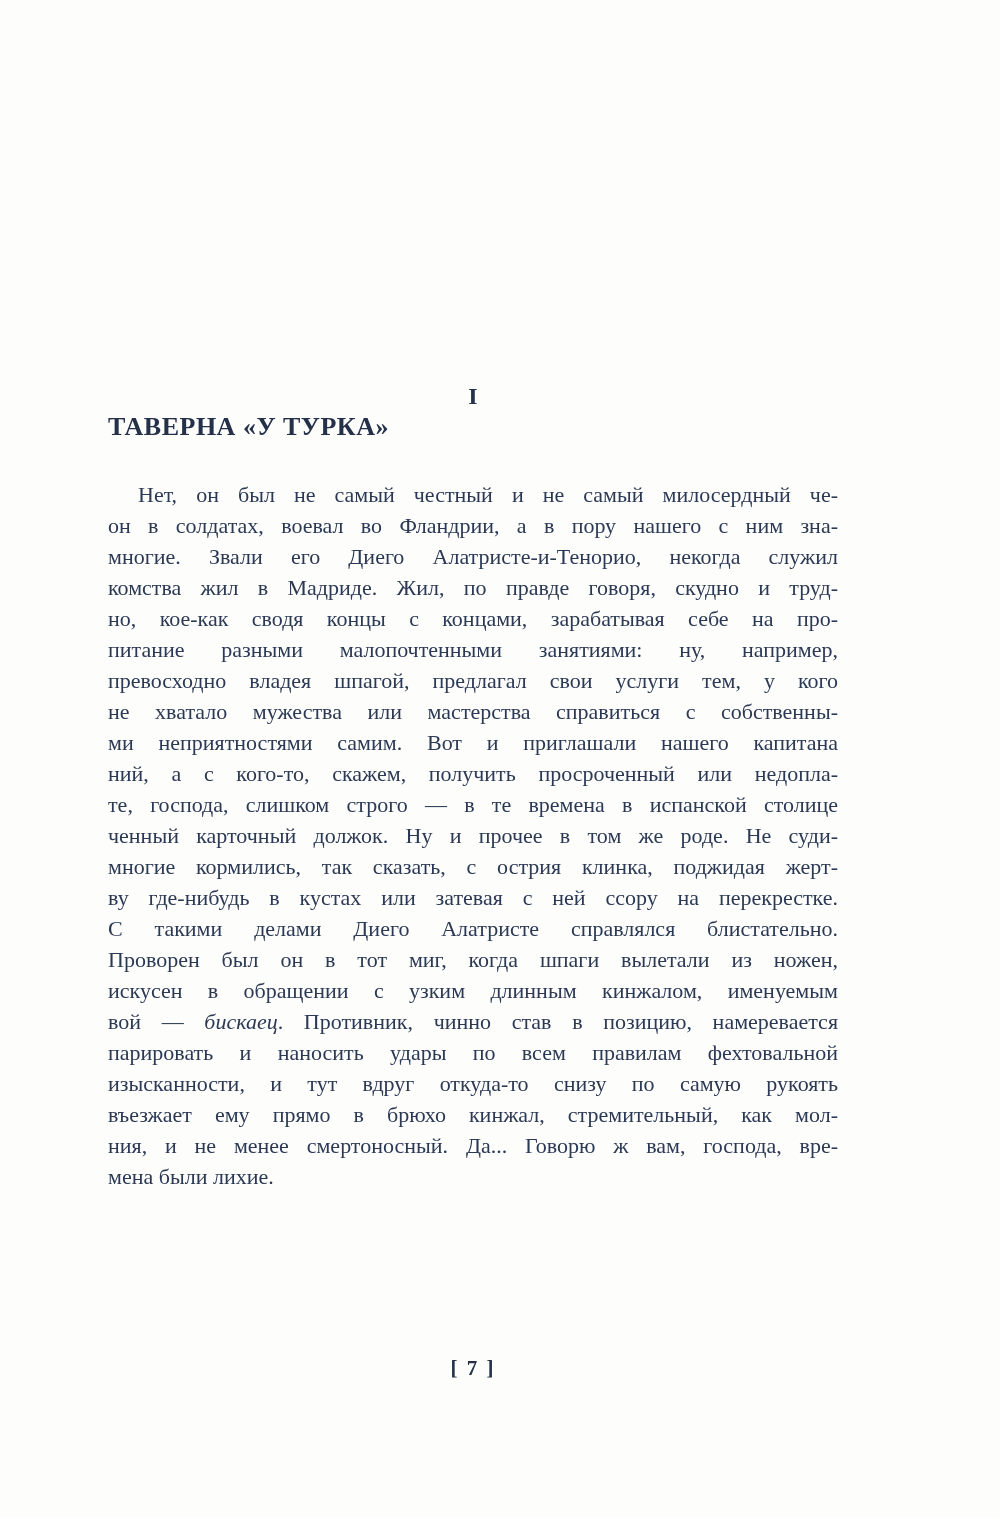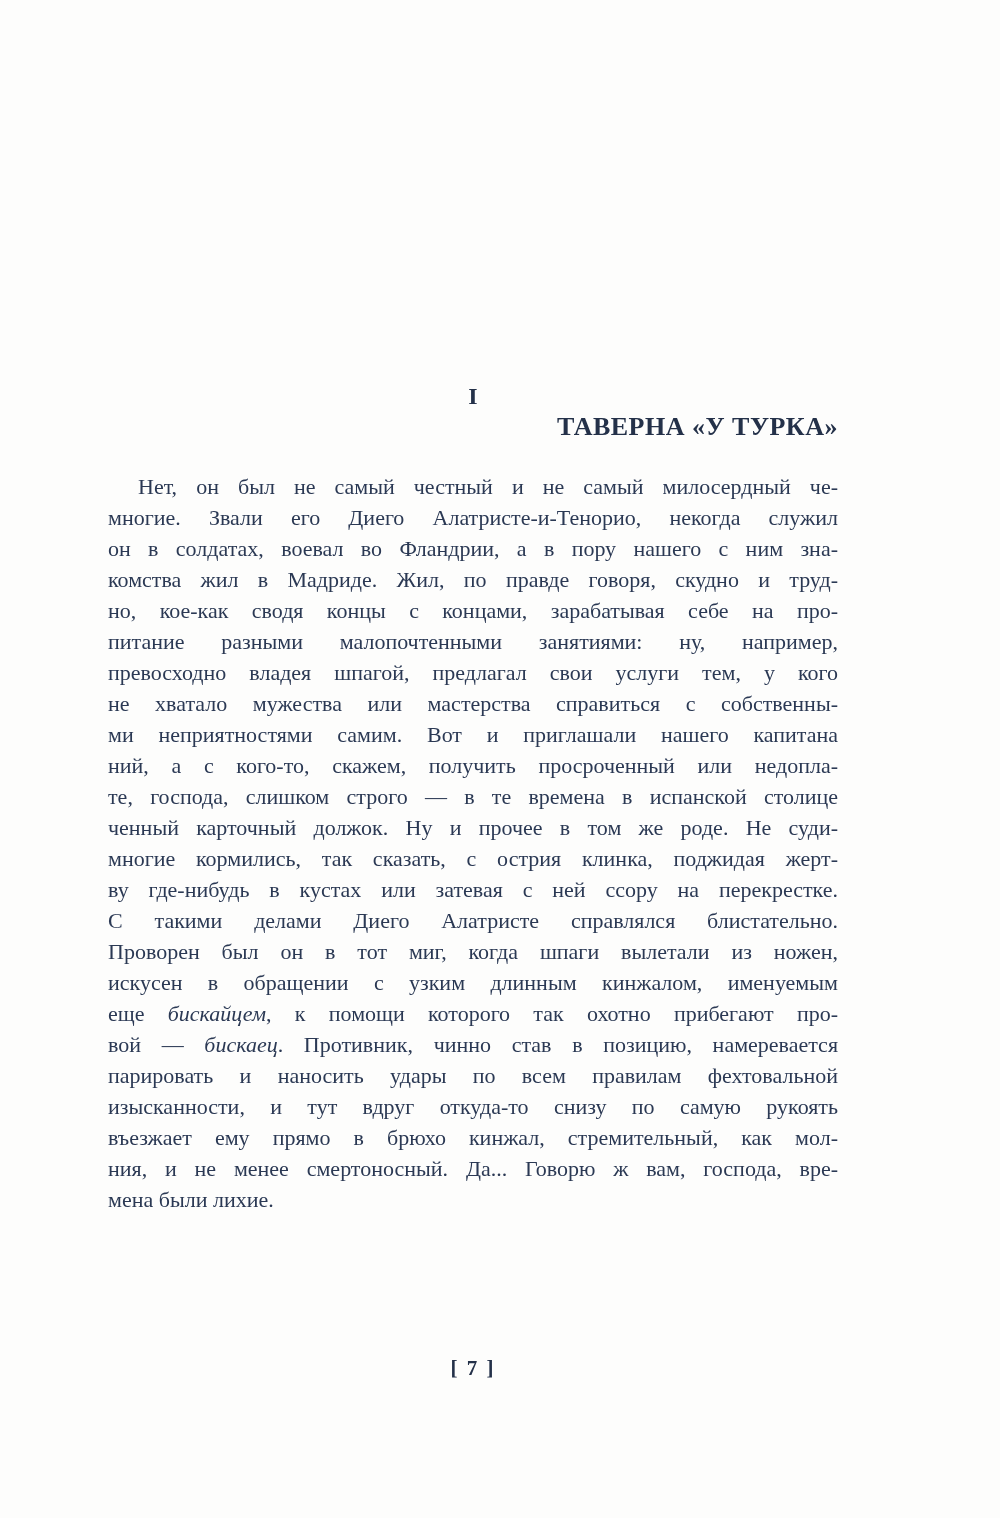--- a/index.html
+++ b/index.html
@@ -21,41 +21,41 @@
     text-align: center;
     font-size: 24px;
     font-weight: bold;
     color: #243149;
   }
   .chapter-title {
     position: absolute;
     top: 412px;
     left: 108px;
     width: 730px;
-    text-align: right;
+    text-align: left;
     font-size: 26px;
     font-weight: bold;
     letter-spacing: 0.5px;
     color: #243149;
   }
   .body-text {
     position: absolute;
     top: 471px;
     left: 108px;
     width: 730px;
     font-size: 22px;
   }
   .line {
     height: 31px;
     line-height: 31px;
     text-align: justify;
     text-align-last: justify;
     overflow: hidden;
   }
-  .line.indent { text-indent: 30px; }
+  .line.indent { text-indent: 30px; margin-top: 8px; }
   .line.last { text-align-last: left; }
   .line i { font-style: italic; }
   .page-number {
     position: absolute;
     top: 1356px;
     left: 108px;
     width: 730px;
     text-align: center;
     font-size: 21px;
     font-weight: bold;
@@ -64,37 +64,36 @@
   }
 </style>
 </head>
 <body>
 
 <div class="page" style="background: rgb(253, 253, 252); color: rgb(43, 57, 84);">
   <div class="chapter-number" style="color: rgb(36, 49, 73);">I</div>
   <div class="chapter-title" style="color: rgb(36, 49, 73);">ТАВЕРНА «У ТУРКА»</div>
   <div class="body-text">
       <div class="line indent">Нет, он был не самый честный и не самый милосердный че-</div>
+      <div class="line">он в солдатах, воевал во Фландрии, а в пору нашего с ним зна-</div>
       <div class="line">многие. Звали его Диего Алатристе-и-Тенорио, некогда служил</div>
-      <div class="line">он в солдатах, воевал во Фландрии, а в пору нашего с ним зна-</div>
       <div class="line">комства жил в Мадриде. Жил, по правде говоря, скудно и труд-</div>
       <div class="line">но, кое-как сводя концы с концами, зарабатывая себе на про-</div>
       <div class="line">питание разными малопочтенными занятиями: ну, например,</div>
       <div class="line">превосходно владея шпагой, предлагал свои услуги тем, у кого</div>
       <div class="line">не хватало мужества или мастерства справиться с собственны-</div>
       <div class="line">ми неприятностями самим. Вот и приглашали нашего капитана</div>
       <div class="line">ний, а с кого-то, скажем, получить просроченный или недопла-</div>
       <div class="line">те, господа, слишком строго — в те времена в испанской столице</div>
       <div class="line">ченный карточный должок. Ну и прочее в том же роде. Не суди-</div>
       <div class="line">многие кормились, так сказать, с острия клинка, поджидая жерт-</div>
       <div class="line">ву где-нибудь в кустах или затевая с ней ссору на перекрестке.</div>
       <div class="line">С такими делами Диего Алатристе справлялся блистательно.</div>
       <div class="line">Проворен был он в тот миг, когда шпаги вылетали из ножен,</div>
       <div class="line">искусен в обращении с узким длинным кинжалом, именуемым</div>
-      <div class="line">еще <i>бискайцем</i>, к помощи которого так охотно прибегают про-</div>
       <div class="line">вой — <i>бискаец</i>. Противник, чинно став в позицию, намеревается</div>
       <div class="line">парировать и наносить удары по всем правилам фехтовальной</div>
       <div class="line">изысканности, и тут вдруг откуда-то снизу по самую рукоять</div>
       <div class="line">въезжает ему прямо в брюхо кинжал, стремительный, как мол-</div>
       <div class="line">ния, и не менее смертоносный. Да... Говорю ж вам, господа, вре-</div>
       <div class="line last">мена были лихие.</div>
     </div>
   <div class="page-number" style="color: rgb(36, 49, 73);">[ 7 ]</div>
 </div>
 

